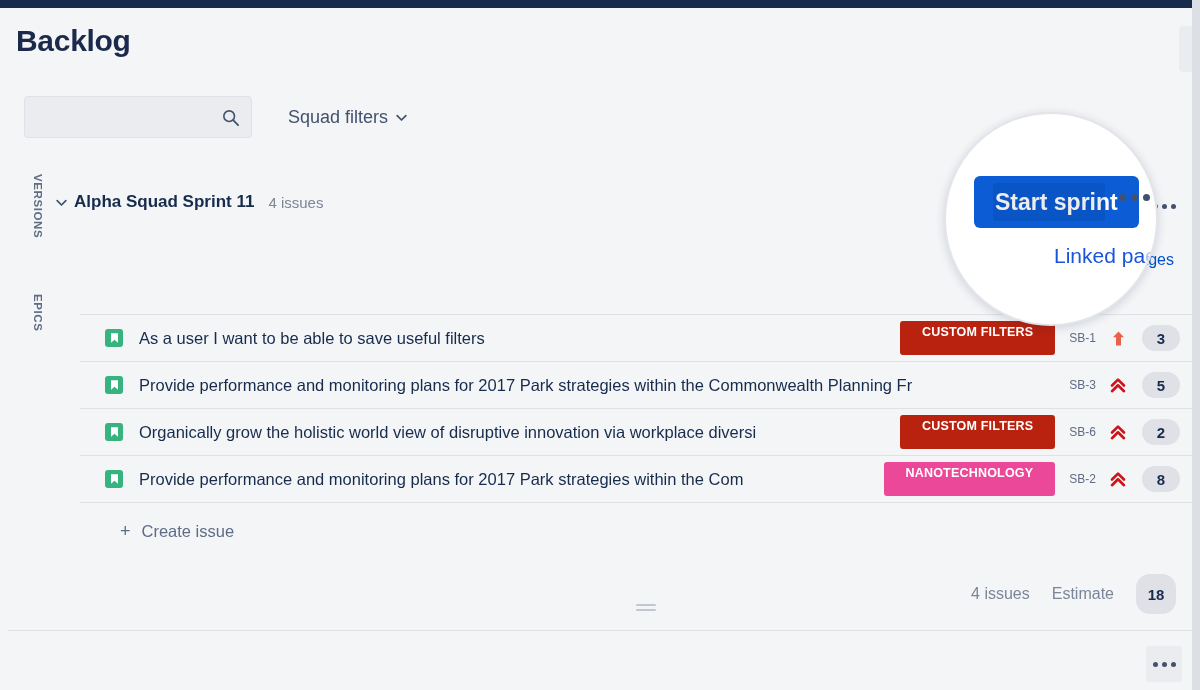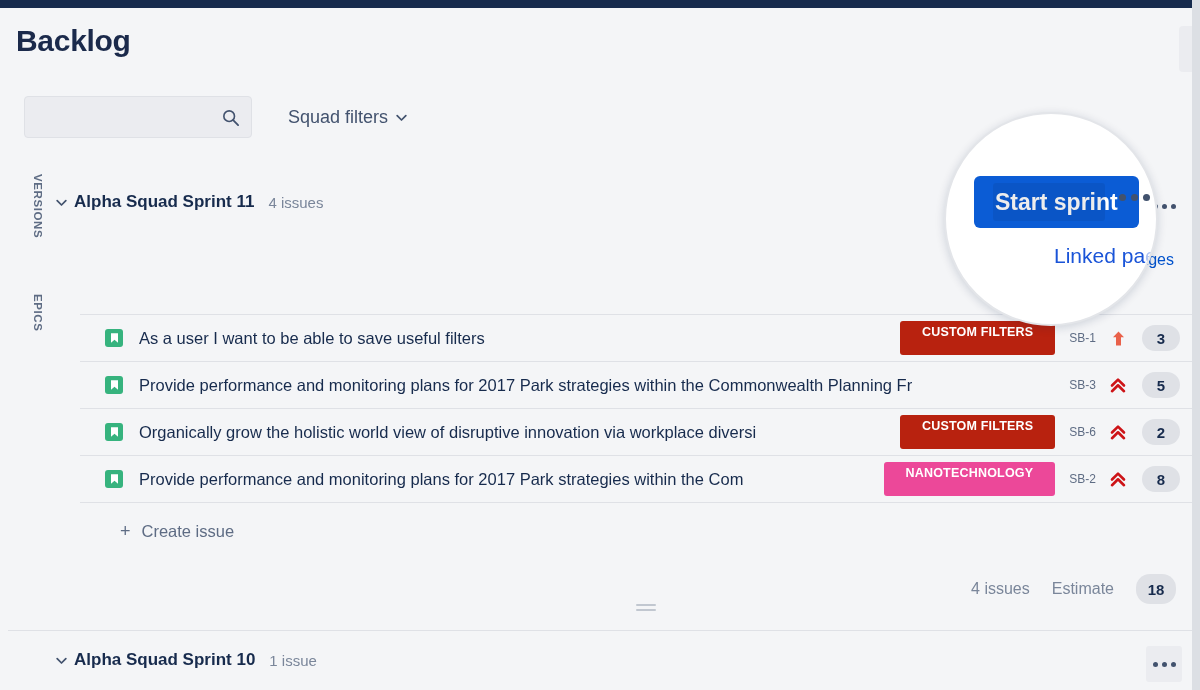--- a/index.html
+++ b/index.html
@@ -335,21 +335,21 @@
     display: flex;
     align-items: center;
     gap: 22px;
   }
   .sprint-footer .label {
     font-size: 16px;
     color: #7a869a;
   }
   .sprint-footer .est-badge {
     min-width: 40px;
-    height: 30px;
+    height: 40px;
     padding: 0 11px;
     border-radius: 14px;
     background: #dfe1e6;
     color: #172b4d;
     font-size: 15px;
     font-weight: 700;
     display: flex;
     align-items: center;
     justify-content: center;
   }
@@ -611,29 +611,20 @@
       <span class="est-badge">18</span>
     </div>
 
     <div class="drag-handle">
       <span></span>
       <span></span>
     </div>
 
     <div class="sprint-10-sep"></div>
 
-    <div class="sprint-header sprint-10-header">
-      <span class="sprint-caret">
-        <svg width="13" height="13" viewBox="0 0 12 12">
-          <path d="M2 4.3 L6 8.3 L10 4.3" fill="none" stroke="#42526e" stroke-width="1.6" stroke-linecap="round" stroke-linejoin="round"></path>
-        </svg>
-      </span>
-      <span class="sprint-name">Alpha Squad Sprint 10</span>
-      <span class="sprint-count">1 issue</span>
-    </div>
 
     <div class="sprint-actions sprint-10-actions">
       <button class="more-btn hovered">
         <i></i>
         <i></i>
         <i></i>
       </button>
     </div>
 
     <div class="right-collapse">

